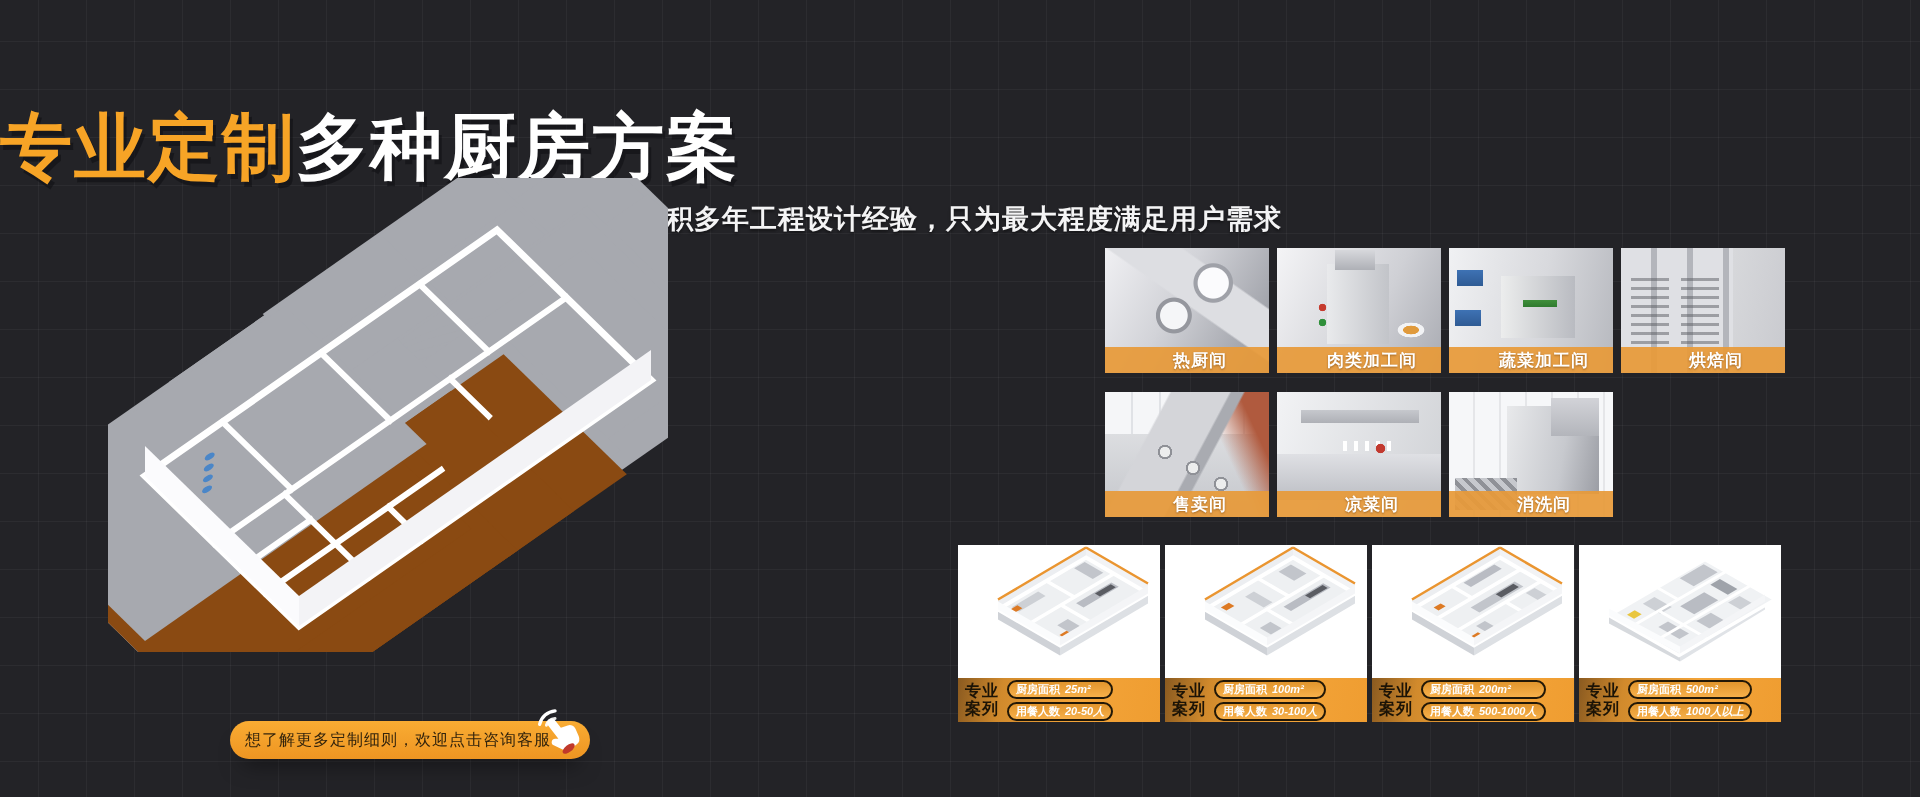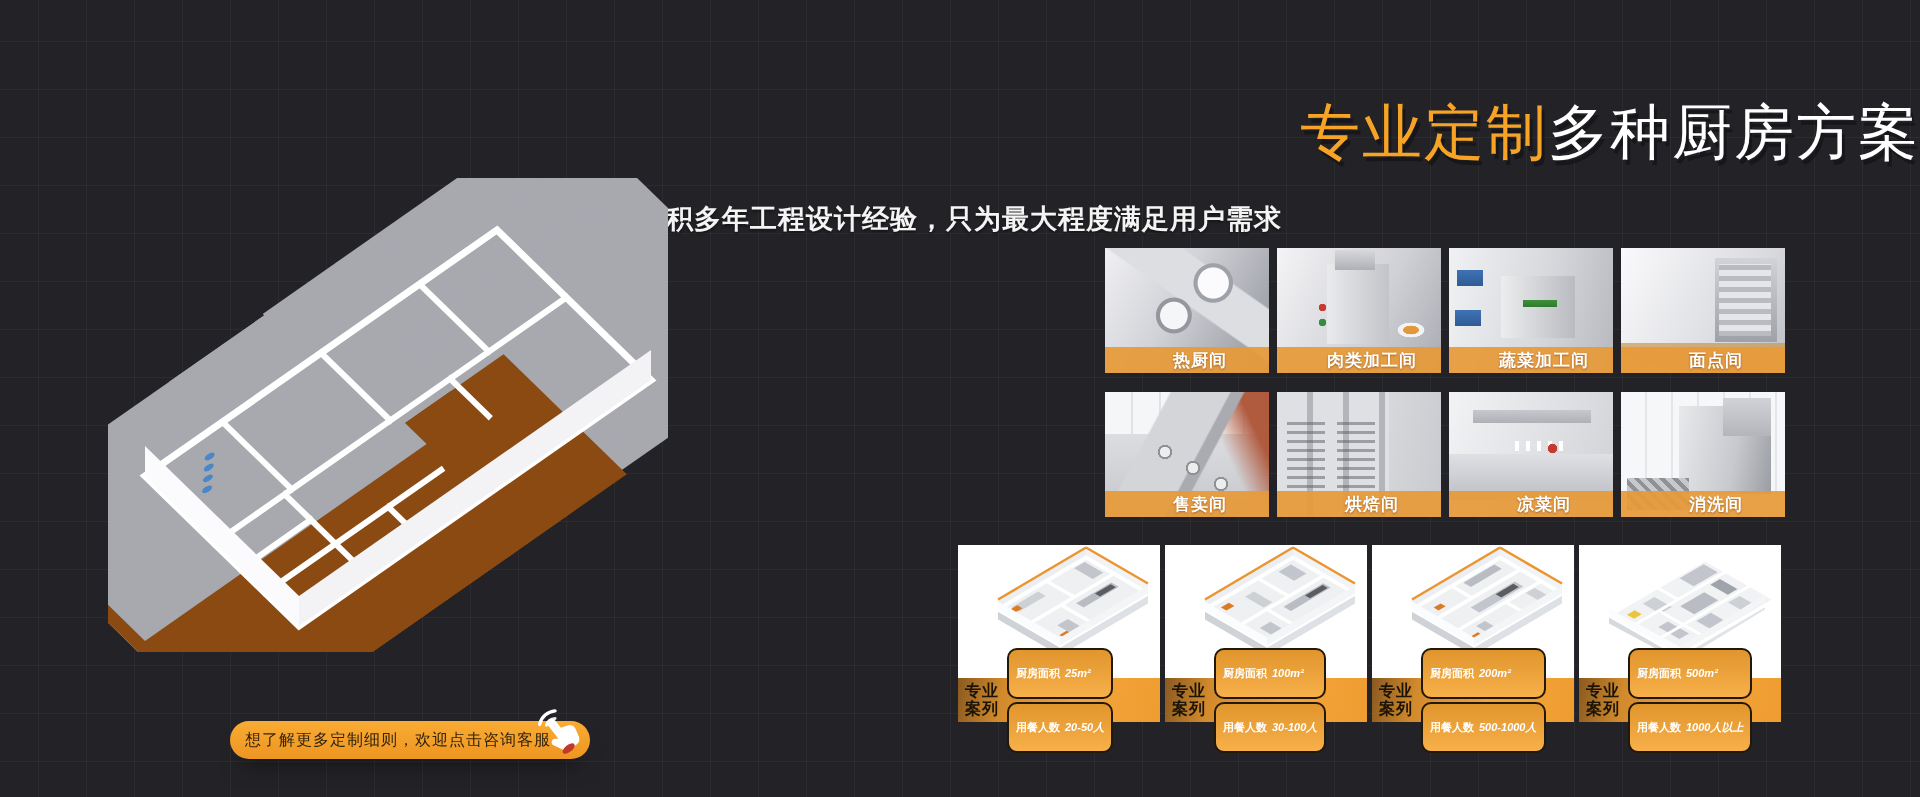--- a/index.html
+++ b/index.html
@@ -8,22 +8,22 @@
     background-color:#232327;
     background-image:
       linear-gradient(rgba(255,255,255,0.045) 1px, transparent 1px),
       linear-gradient(90deg, rgba(255,255,255,0.045) 1px, transparent 1px);
     background-size:48px 48px;
     background-position:-10px -7px;
     font-family:"Liberation Sans","DejaVu Sans",sans-serif;
   }
   
   .title{
-    position:absolute;left:0;top:60px;width:1920px;text-align:right;
-    font-size:60px;font-weight:400;line-height:1.1;letter-spacing:2px;
+    position:absolute;left:0;top:60px;width:1920px;text-align:left;
+    font-size:72px;font-weight:700;line-height:1.1;letter-spacing:2px;
     color:#ffffff;white-space:nowrap;
     text-shadow:3px 5px 0 rgba(15,15,18,0.55);
   }
   .title .hl{color:#F7A426;}
   .subtitle{
     position:absolute;left:0;top:174px;width:1920px;text-align:center;
     font-size:27px;font-weight:700;letter-spacing:1px;color:#f4f4f5;
     text-shadow:0 2px 3px rgba(0,0,0,0.45);white-space:nowrap;
   }
   
@@ -115,21 +115,21 @@
   .case-bar{
     position:absolute;left:0;bottom:0;width:202px;height:44px;box-sizing:border-box;
     background:linear-gradient(100deg,#8a5a20 0%,#d18a2c 22%,#f3a439 58%,#ef9d31 100%);
     display:flex;align-items:center;padding:0 6px 0 5px;gap:6px;
   }
   .badge{width:38px;text-align:center;font-size:16px;font-weight:900;color:#1b1306;line-height:1.15;letter-spacing:1px;}
   .badge span{display:block;}
   .caps{display:flex;flex-direction:column;gap:3px;min-width:0;}
   .cap{
     display:flex;align-items:center;gap:5px;height:15px;
-    border:2px solid #221807;border-radius:10px;padding:16px 7px;
+    border:2px solid #221807;border-radius:10px;padding:0 7px;
     background:linear-gradient(180deg,#e1952d,#f7b04a);
     color:#ffffff;font-size:11px;font-weight:700;white-space:nowrap;
   }
   .cap .v{font-style:italic;}
   
   .cta{
     position:absolute;left:230px;top:721px;width:360px;height:38px;border:none;cursor:pointer;
     border-radius:19px;background:linear-gradient(180deg,#f9ac33,#ee9522);
     color:#33240c;font-size:16px;font-weight:400;letter-spacing:1px;
     font-family:"Liberation Sans","DejaVu Sans",sans-serif;
@@ -232,30 +232,26 @@
     </figure>
     <figure class="tile">
       <div class="ph p3"></div>
       <figcaption class="band">肉类加工间</figcaption>
     </figure>
     <figure class="tile">
       <div class="ph p2"></div>
       <figcaption class="band">蔬菜加工间</figcaption>
     </figure>
     <figure class="tile">
-      <div class="ph p4"></div>
-      <figcaption class="band">面点间</figcaption>
+      <div class="ph p5"></div>
+      <figcaption class="band">烘焙间</figcaption>
     </figure>
     <figure class="tile">
       <div class="ph p6"></div>
       <figcaption class="band">售卖间</figcaption>
-    </figure>
-    <figure class="tile">
-      <div class="ph p5"></div>
-      <figcaption class="band">烘焙间</figcaption>
     </figure>
     <figure class="tile">
       <div class="ph p7"></div>
       <figcaption class="band">凉菜间</figcaption>
     </figure>
     <figure class="tile">
       <div class="ph p8"></div>
       <figcaption class="band">消洗间</figcaption>
     </figure>
   </section>

